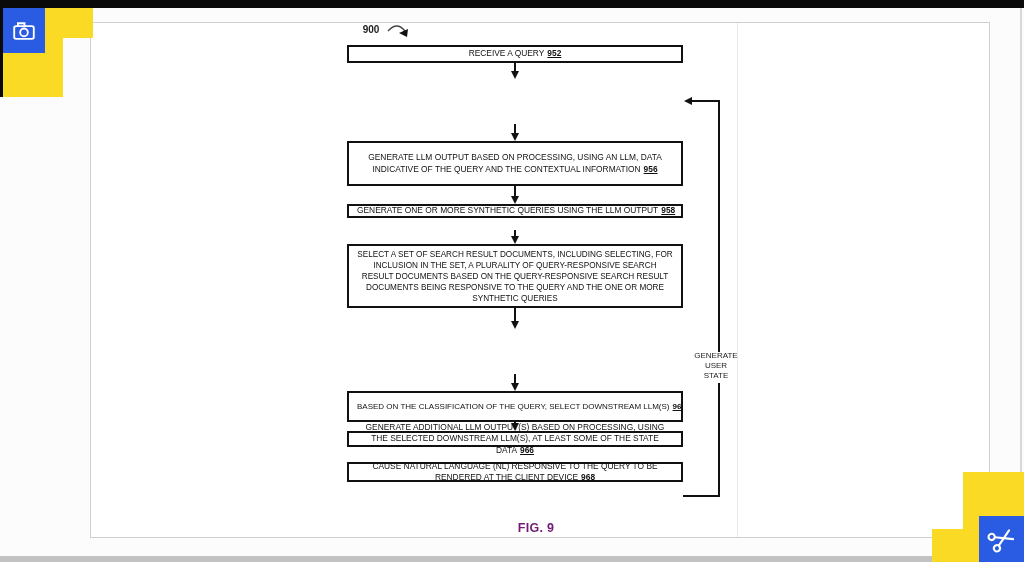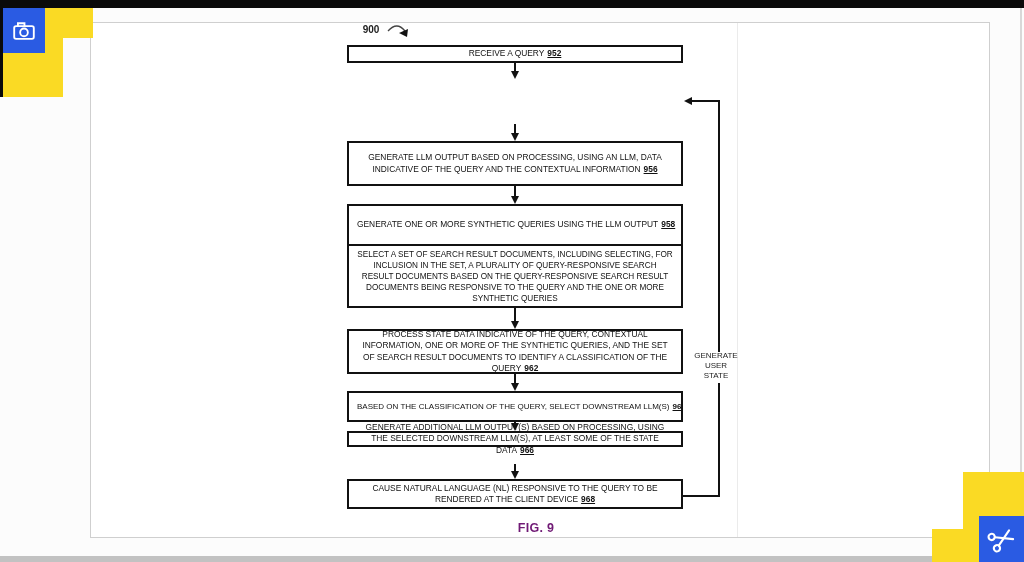--- a/index.html
+++ b/index.html
@@ -92,41 +92,38 @@
 
     <div class="fbox nowrap" style="top:22px;height:18px;">
       <div class="inner"><span>RECEIVE A QUERY</span><span class="ref">952</span></div>
     </div>
 
 
     <div class="fbox" style="top:118px;height:45px;">
       <div class="inner"><span>GENERATE LLM OUTPUT BASED ON PROCESSING, USING AN LLM, DATA INDICATIVE OF THE QUERY AND THE CONTEXTUAL INFORMATION</span><span class="ref">956</span></div>
     </div>
 
-    <div class="fbox nowrap" style="top:181px;height:42px;justify-content:center;">
+    <div class="fbox nowrap" style="top:181px;height:14px;justify-content:center;">
       <div class="inner"><span>GENERATE ONE OR MORE SYNTHETIC QUERIES USING THE LLM OUTPUT</span><span class="ref">958</span></div>
     </div>
 
     <div class="fbox dense" style="top:221px;height:64px;">
       <div class="inner"><span>SELECT A SET OF SEARCH RESULT DOCUMENTS, INCLUDING SELECTING, FOR INCLUSION IN THE SET, A PLURALITY OF QUERY-RESPONSIVE SEARCH RESULT DOCUMENTS BASED ON THE QUERY-RESPONSIVE SEARCH RESULT DOCUMENTS BEING RESPONSIVE TO THE QUERY AND THE ONE OR MORE SYNTHETIC QUERIES</span></div>
     </div>
 
-    <div class="fbox" style="top:306px;height:45px;">
-      <div class="inner"><span>PROCESS STATE DATA INDICATIVE OF THE QUERY, CONTEXTUAL INFORMATION, ONE OR MORE OF THE SYNTHETIC QUERIES, AND THE SET OF SEARCH RESULT DOCUMENTS TO IDENTIFY A CLASSIFICATION OF THE QUERY</span><span class="ref">962</span></div>
-    </div>
 
     <div class="fbox nowrap small" style="top:368px;height:31px;">
       <div class="inner"><span>BASED ON THE CLASSIFICATION OF THE QUERY, SELECT DOWNSTREAM LLM(S)</span><span class="ref">964</span></div>
     </div>
 
     <div class="fbox" style="top:408px;height:16px;">
       <div class="inner"><span>GENERATE ADDITIONAL LLM OUTPUT(S) BASED ON PROCESSING, USING THE SELECTED DOWNSTREAM LLM(S), AT LEAST SOME OF THE STATE DATA</span><span class="ref">966</span></div>
     </div>
 
-    <div class="fbox" style="top:456px;height:30px;">
+    <div class="fbox" style="top:439px;height:20px;">
       <div class="inner"><span>CAUSE NATURAL LANGUAGE (NL) RESPONSIVE TO THE QUERY TO BE RENDERED AT THE CLIENT DEVICE</span><span class="ref">968</span></div>
     </div>
 
     <div class="loop-label">
       <span>GENERATE</span><br>
       <span>USER</span><br>
       <span>STATE</span>
     </div>
 
     <div class="caption">FIG. 9</div>

